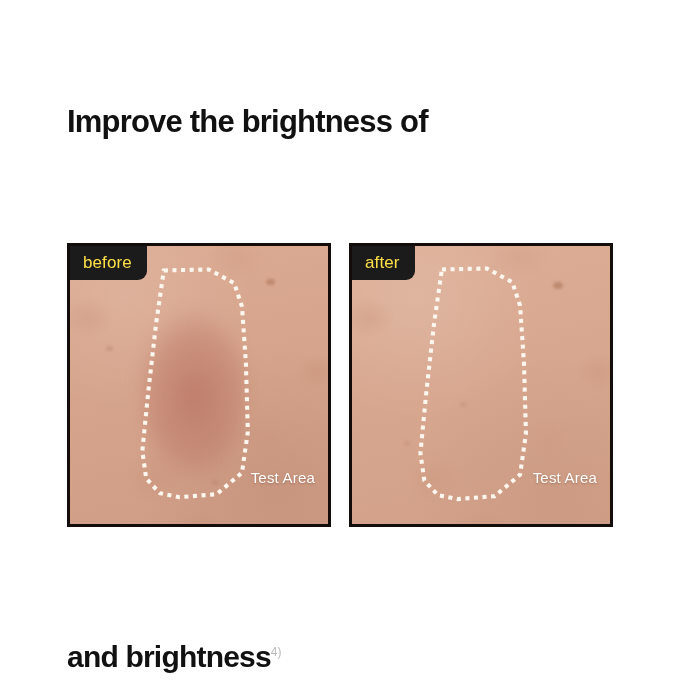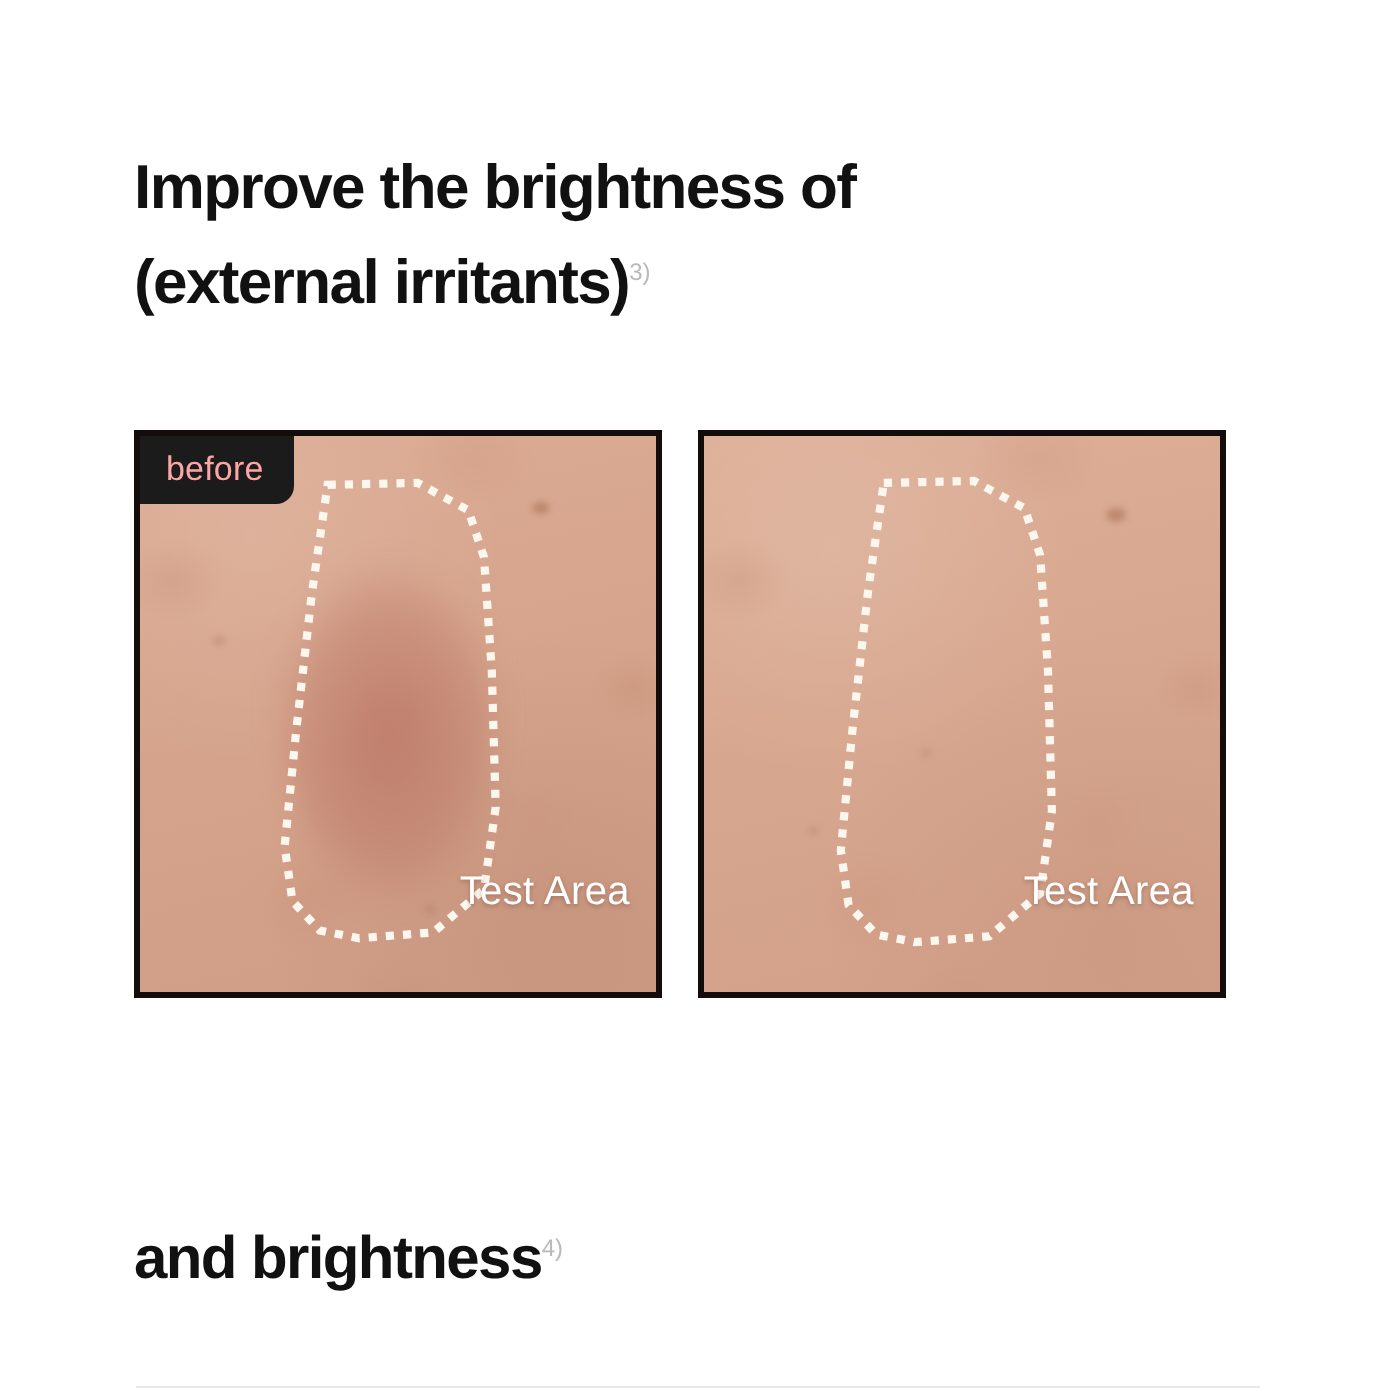--- a/index.html
+++ b/index.html
@@ -13,20 +13,21 @@
     position: relative;
     overflow: hidden;
     font-family: "Liberation Sans", sans-serif;
     -webkit-font-smoothing: antialiased;
   }
 
   .page {
     position: absolute;
     inset: 0;
     background: #ffffff;
+    margin-top: 28px;
   }
 
   
   .heading {
     position: absolute;
     left: 67px;
     color: #111111;
     font-family: "Liberation Sans", sans-serif;
     font-weight: 700;
     letter-spacing: -0.8px;
@@ -131,37 +132,37 @@
     stroke-linecap: butt;
     stroke-dasharray: 4.2 4.6;
   }
 
   
   .badge {
     position: absolute;
     left: 0;
     top: 0;
     background: #1b1b1b;
-    color: #fca5a5;
+    color: #fde047;
     font-family: "Liberation Sans", sans-serif;
     font-size: 17px;
     line-height: 1;
     padding: 8px 15px 9px 13px;
     border-bottom-right-radius: 9px;
     letter-spacing: 0.1px;
   }
 
   
   .test-label {
     position: absolute;
     right: 13px;
     bottom: 38px;
     color: #ffffff;
     font-family: "Liberation Sans", sans-serif;
-    font-size: 20px;
+    font-size: 15px;
     letter-spacing: 0.2px;
     text-shadow: 0 1px 2px rgba(90,50,35,0.35);
   }
 
   
   .divider {
     position: absolute;
     left: 68px;
     top: 693px;
     width: 562px;
@@ -169,21 +170,20 @@
     background: #e9e9e9;
   }
 </style>
 </head>
 <body>
 
 <div class="page">
 
   <h2 class="heading heading-top">
     <span class="line">Improve the brightness of</span>
-    <span class="line"><span>(external irritants)</span><span class="sup">3)</span></span>
   </h2>
 
   <div class="panels">
 
     <div class="panel">
       <div class="skin"></div>
       <div class="patch"></div>
       <div class="spot" style="left:76%;top:12%;width:9px;height:6px;"></div>
       <div class="spot" style="left:14%;top:36%;width:7px;height:5px;opacity:.55;"></div>
       <div class="spot" style="left:55%;top:84%;width:6px;height:5px;opacity:.45;"></div>
@@ -202,20 +202,21 @@
             radial-gradient(ellipse 80% 70% at 78% 88%, rgba(125,75,55,0.08), rgba(125,75,55,0) 70%),
             linear-gradient(168deg, #ddae96 0%, #d8a78f 45%, #d2a088 100%);"></div>
       <div class="spot" style="left:78%;top:13%;width:10px;height:7px;"></div>
       <div class="spot" style="left:42%;top:56%;width:6px;height:5px;opacity:.40;"></div>
       <div class="spot" style="left:20%;top:70%;width:6px;height:5px;opacity:.38;"></div>
 
       <svg class="outline" viewBox="0 0 264 284" preserveAspectRatio="none">
         <path d="M 92 24 L 138 23 L 164 37 L 172 61 L 176 120 L 178 192 L 172 234 L 146 256 L 108 259 L 88 255 L 74 240 L 70 212 L 76 150 L 84 79 Z"></path>
       </svg>
 
+      <div class="badge">after</div>
       <div class="test-label">Test Area</div>
     </div>
 
   </div>
 
   <h2 class="heading heading-bottom">
     <span class="line"><span>and brightness</span><span class="sup">4)</span></span>
   </h2>
 
   <div class="divider"></div>

